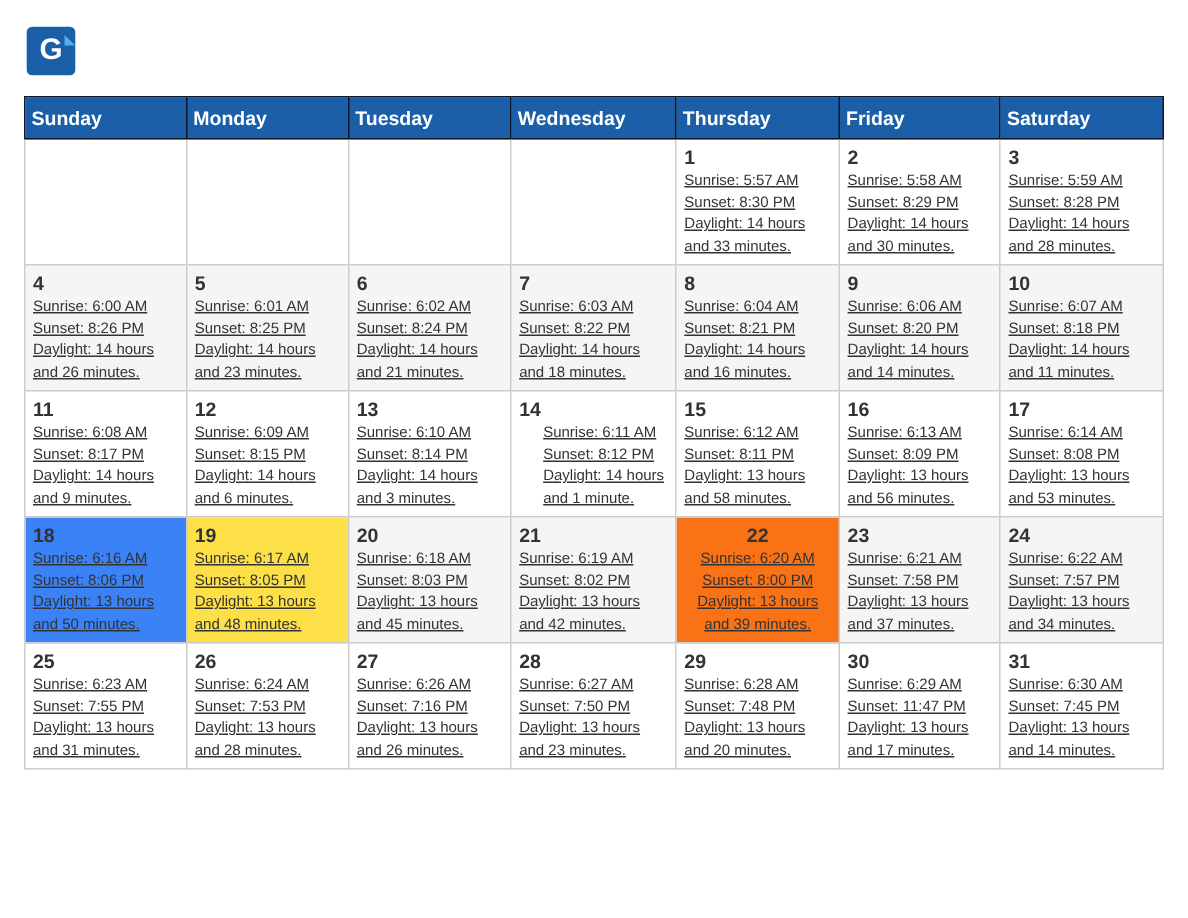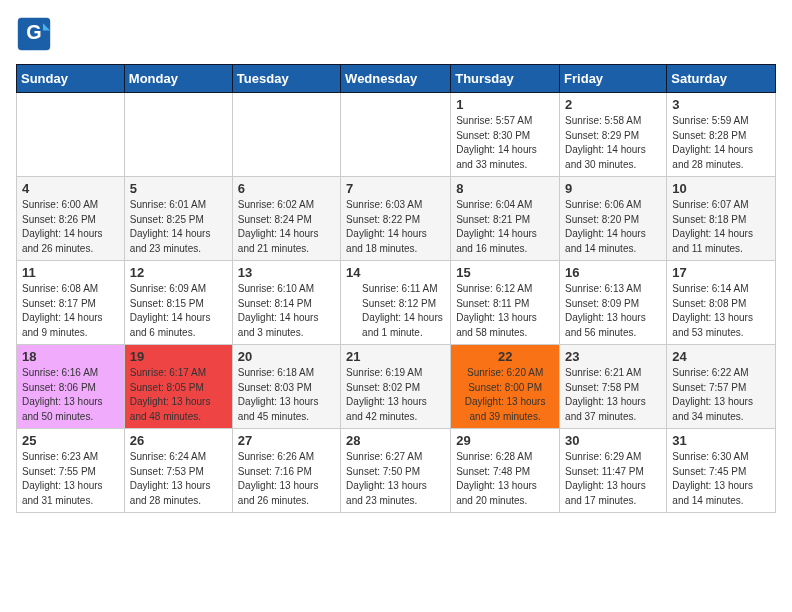--- a/index.html
+++ b/index.html
@@ -66,20 +66,21 @@
     .day-number {
       font-size: 13px;
       font-weight: bold;
       display: block;
       margin-bottom: 2px;
     }
     .day-info {
       font-size: 10px;
       line-height: 1.45;
       color: #333;
+      text-decoration: underline;
     }
     .empty-cell {
       background: #fff !important;
     }
   </style>
 </head>
 <body>
 
 <div class="header">
   <div class="logo">
@@ -235,28 +236,28 @@
         </td>
         <td>
           <span class="day-number">17</span>
           <div class="day-info" style="white-space: pre-line;">Sunrise: 6:14 AM
 Sunset: 8:08 PM
 Daylight: 13 hours
 and 53 minutes.</div>
         </td>
       </tr>
       <tr>
-        <td style="background: #f0abfc;">
+        <td style="background: #3b82f6;">
           <span class="day-number">18</span>
           <div class="day-info" style="white-space: pre-line;">Sunrise: 6:16 AM
 Sunset: 8:06 PM
 Daylight: 13 hours
 and 50 minutes.</div>
         </td>
-        <td style="background: #ef4444;">
+        <td style="background: #fde047;">
           <span class="day-number">19</span>
           <div class="day-info" style="white-space: pre-line;">Sunrise: 6:17 AM
 Sunset: 8:05 PM
 Daylight: 13 hours
 and 48 minutes.</div>
         </td>
         <td style="background: rgb(245, 245, 245);">
           <span class="day-number">20</span>
           <div class="day-info" style="white-space: pre-line;">Sunrise: 6:18 AM
 Sunset: 8:03 PM

